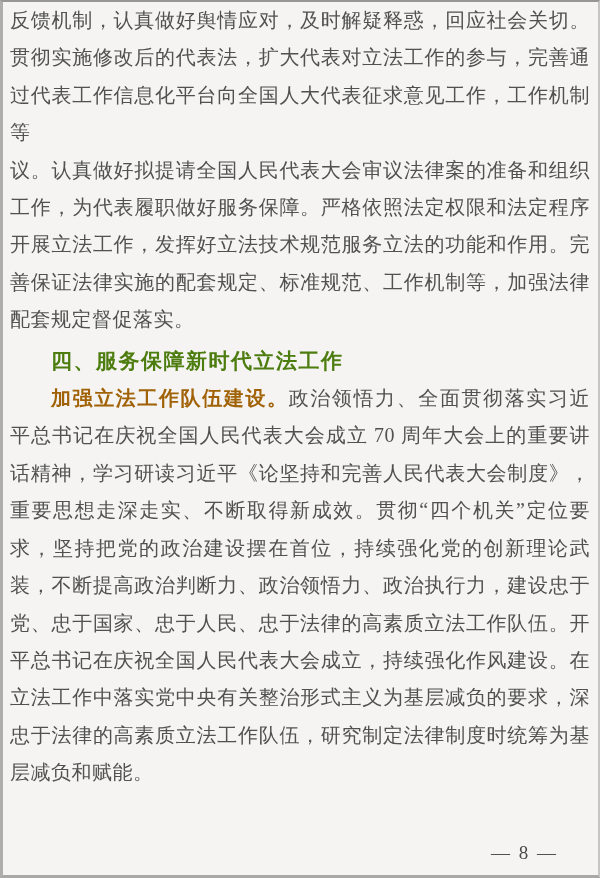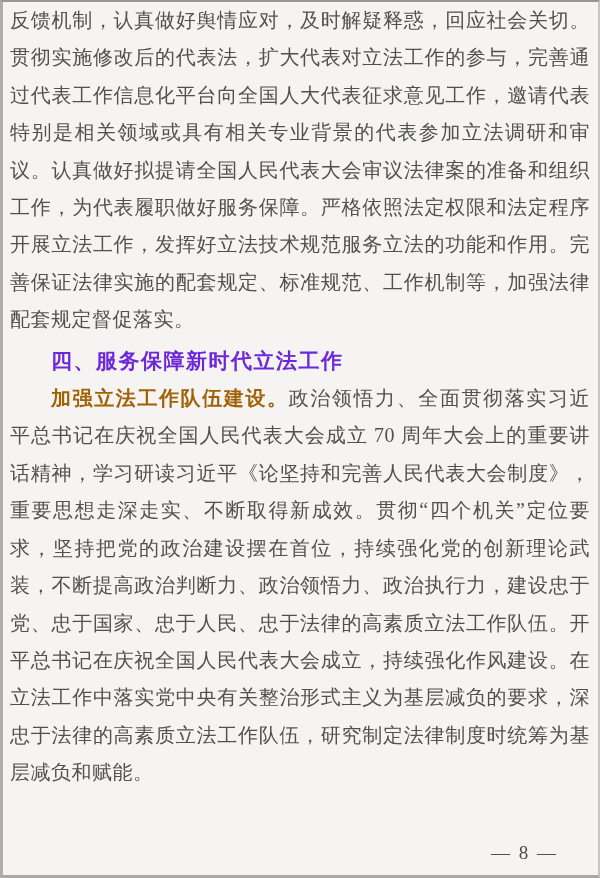--- a/index.html
+++ b/index.html
@@ -35,21 +35,21 @@
     text-align: justify;
     text-align-last: justify;
   }
   .indent { padding-left: 41px; }
   .heading-line {
     font-family: "Liberation Sans", "DejaVu Sans", sans-serif;
     font-weight: 700;
     font-size: 21px;
     line-height: 37.4px;
     letter-spacing: 1.5px;
-    color: #6d28d9;
+    color: #4d7c0f;
     padding-left: 41px;
     margin: 3px 0 1px 0;
     white-space: nowrap;
   }
   .lead {
     font-weight: 700;
     color: #a16207;
   }
   .page-number {
     position: absolute;
@@ -62,22 +62,21 @@
 </style>
 </head>
 <body>
 
 <div class="page">
   <div class="content">
 
     <div>
       <div class="line jline">反馈机制，认真做好舆情应对，及时解疑释惑，回应社会关切。</div>
       <div class="line jline">贯彻实施修改后的代表法，扩大代表对立法工作的参与，完善通</div>
-      <div class="line jline">过代表工作信息化平台向全国人大代表征求意见工作，邀请代表</div>
-      <div class="line jline">特别是相关领域或具有相关专业背景的代表参加立法调研和审</div>
+      <div class="line jline">过代表工作信息化平台向全国人大代表征求意见工作，工作机制等</div>
       <div class="line jline">议。认真做好拟提请全国人民代表大会审议法律案的准备和组织</div>
       <div class="line jline">工作，为代表履职做好服务保障。严格依照法定权限和法定程序</div>
       <div class="line jline">开展立法工作，发挥好立法技术规范服务立法的功能和作用。完</div>
       <div class="line jline">善保证法律实施的配套规定、标准规范、工作机制等，加强法律</div>
       <div class="line">配套规定督促落实。</div>
     </div>
 
     <div class="heading-line">四、服务保障新时代立法工作</div>
 
     <div>

